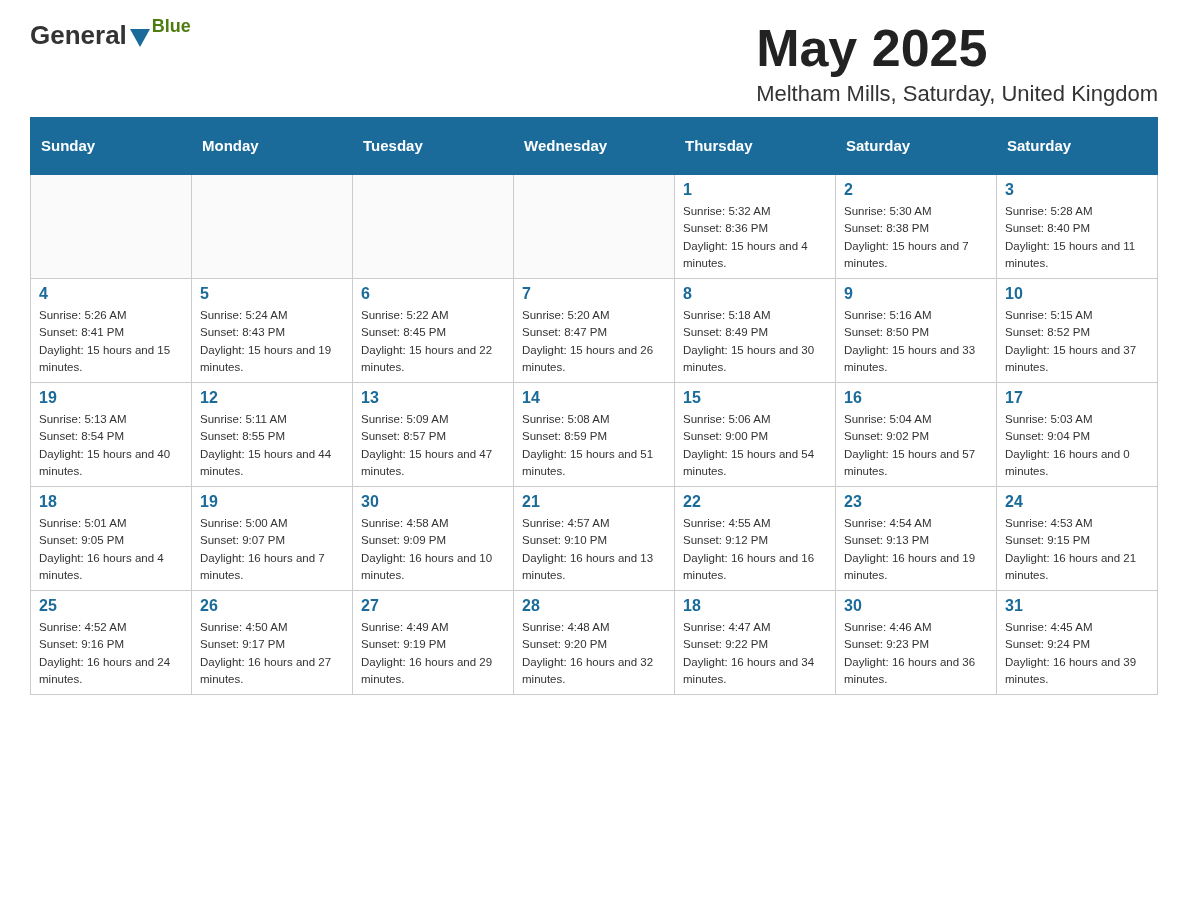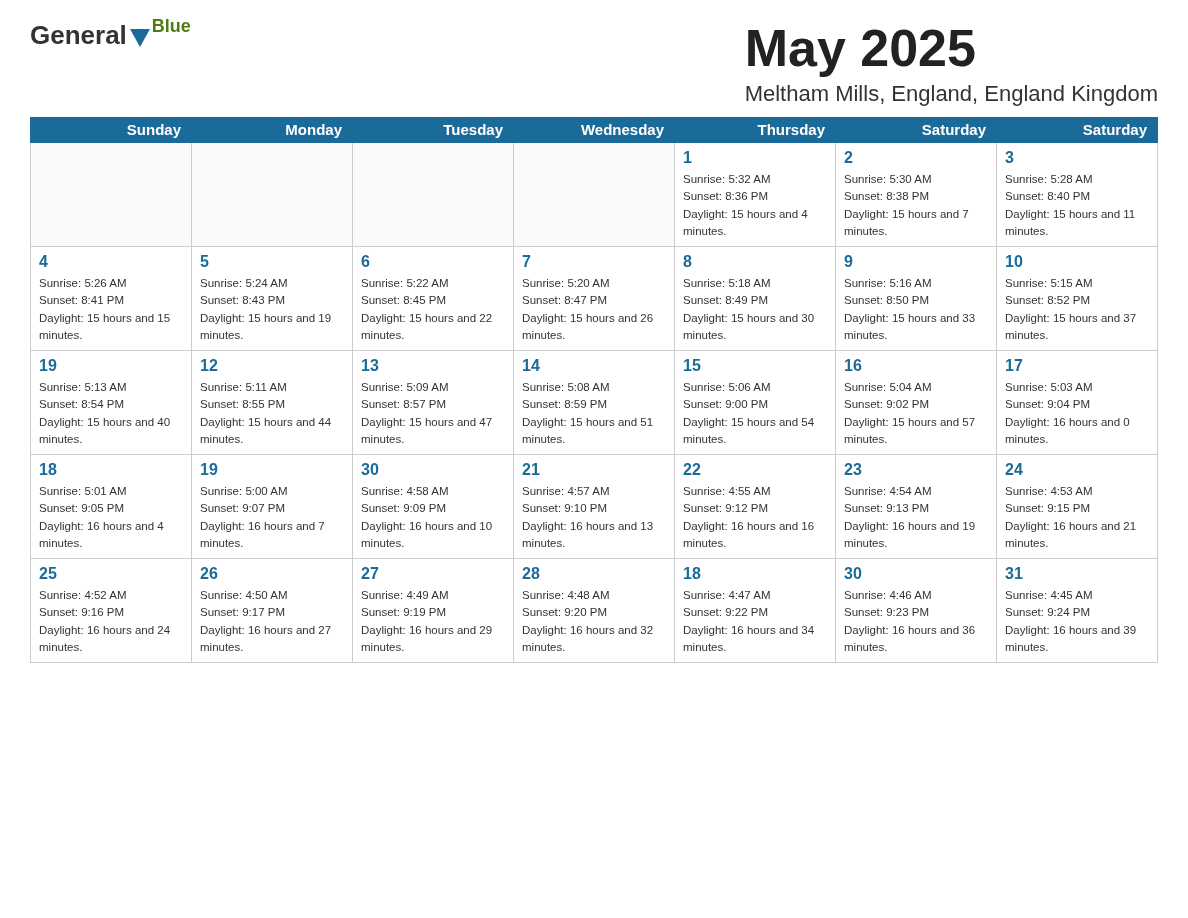--- a/index.html
+++ b/index.html
@@ -63,22 +63,22 @@
     .calendar {
       width: 100%;
       border-collapse: collapse;
       margin-top: 10px;
     }
     .calendar th {
       background-color: #1a6b9a;
       color: #fff;
       font-size: 15px;
       font-weight: bold;
-      padding: 4px 10px;
-      text-align: right;
+      padding: 20px 10px;
+      text-align: left;
       border: 1px solid #1a6b9a;
     }
     .calendar td {
       vertical-align: top;
       padding: 6px 8px;
       border: 1px solid #ccc;
       width: 14.28%;
       font-size: 12px;
       color: #333;
       min-height: 100px;
@@ -111,21 +111,21 @@
 <div class="header">
   <div class="logo">
     <div class="logo-top">
       <span class="logo-text-general">General</span>
       <div class="logo-triangle"></div>
     </div>
     <span class="logo-underline">Blue</span>
   </div>
   <div class="title-section">
     <div class="month-title">May 2025</div>
-    <div class="location-title">Meltham Mills, England, England Kingdom</div>
+    <div class="location-title">Meltham Mills, Saturday, United Kingdom</div>
   </div>
 </div>
 
 <table class="calendar">
   <thead>
     <tr>
     <th>Sunday</th>
         <th>Monday</th>
         <th>Tuesday</th>
         <th>Wednesday</th>

